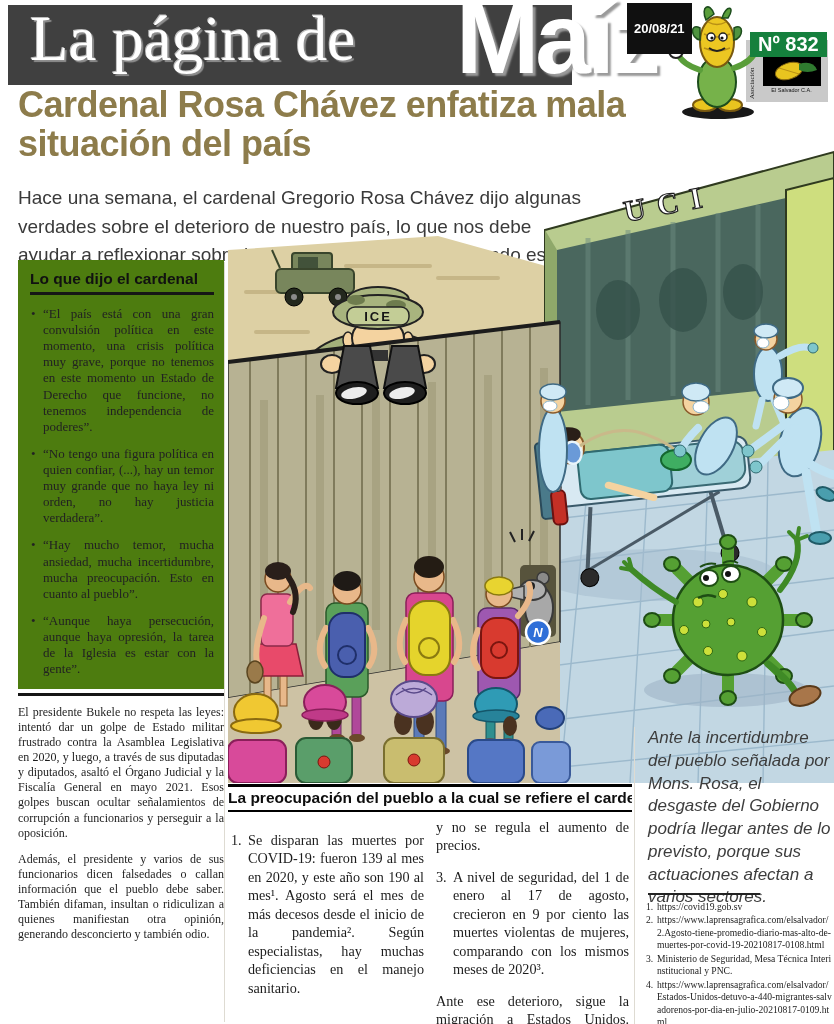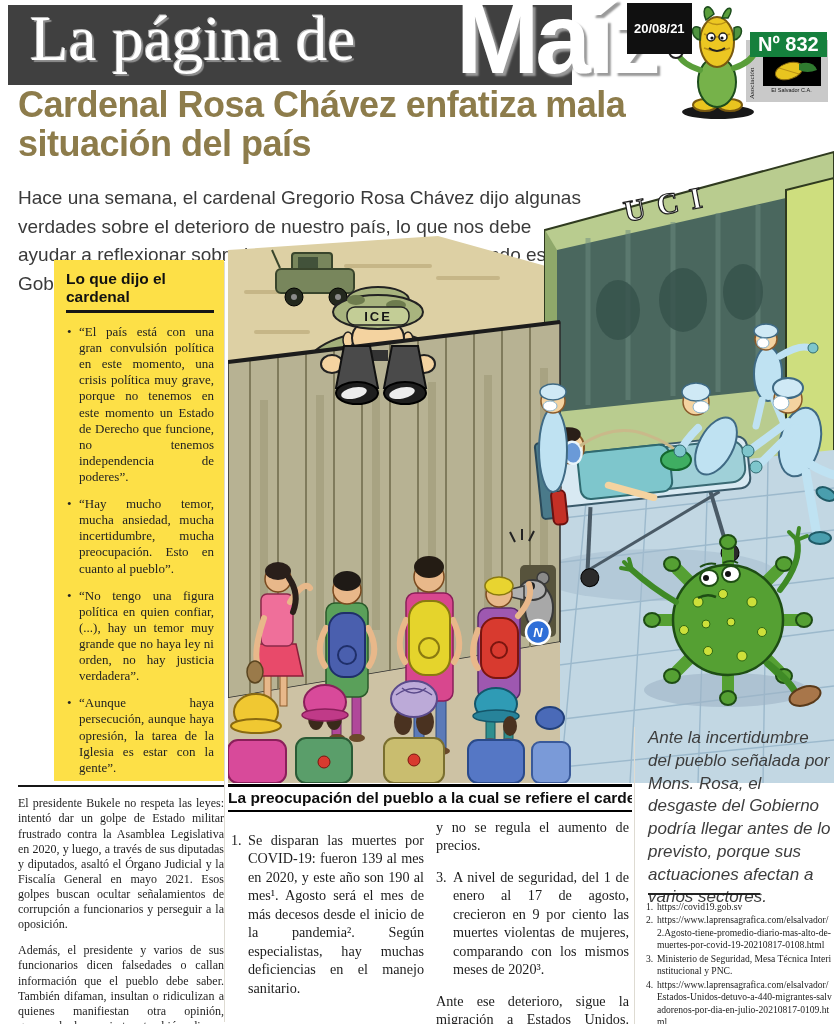--- a/index.html
+++ b/index.html
@@ -42,21 +42,21 @@
   .logo-country { font-size:5.5px; color:#111; }
   .mascot { position:absolute; left:660px; top:4px; z-index:3; }
   
   .headline {
     position:absolute; left:18px; top:86px; width:745px;
     font-size:36px; font-weight:bold; color:#8d7c4b; line-height:1.07; letter-spacing:-0.5px;
   }
   .intro { position:absolute; left:18px; top:184px; width:566px; font-size:19px; color:#3a3a3a; line-height:1.5; }
   
   .left-col { position:absolute; left:18px; top:260px; width:206px; }
-  .quote-box { background:#fde047; padding:10px 10px 5px 12px;margin-left:36px; }
+  .quote-box { background:#4d7c0f; padding:10px 10px 12px 12px; }
   .quote-box h3 { font-size:15.5px; font-weight:bold; color:#111; }
   .qrule { height:3px; background:#161616; margin:4px 0 0; }
   .quote-box ul {
     list-style:none; font-family:"Liberation Serif", serif; font-size:13px;
     line-height:1.24; text-align:justify; color:#222;
   }
   .quote-box li { margin-top:11px; padding-left:13px; position:relative; }
   .quote-box li::before { content:"•"; position:absolute; left:1px; }
   .section-head { margin-top:13px; font-size:15.5px; font-weight:bold; line-height:1.18; color:#111; }
   .section-rule { height:2.5px; background:#161616; margin:4px 0 9px; }
@@ -146,22 +146,22 @@
 
   <h1 class="headline">Cardenal Rosa Chávez enfatiza mala situación del país</h1>
   <p class="intro">Hace una semana, el cardenal Gregorio Rosa Chávez dijo algunas verdades sobre el deterioro de nuestro país, lo que nos debe ayudar a reflexionar sobre las decisiones que está tomando este Gobierno.</p>
 
   <div class="left-col">
     <div class="quote-box">
       <h3>Lo que dijo el cardenal</h3>
       <div class="qrule"></div>
       <ul>
         <li>“El país está con una gran convulsión política en este momento, una crisis política muy grave, porque no tenemos en este momento un Estado de Derecho que funcione, no tenemos independencia de poderes”.</li>
+        <li>“No tengo una figura política en quien confiar, (...), hay un temor muy grande que no haya ley ni orden, no hay justicia verdadera”.</li>
         <li>“Hay mucho temor, mucha ansiedad, mucha incertidumbre, mucha preocupación. Esto en cuanto al pueblo”.</li>
-        <li>“No tengo una figura política en quien confiar, (...), hay un temor muy grande que no haya ley ni orden, no hay justicia verdadera”.</li>
         <li>“Aunque haya persecución, aunque haya opresión, la tarea de la Iglesia es estar con la gente”.</li>
       </ul>
     </div>
     <div class="section-rule"></div>
     <p class="serif">El presidente Bukele no respeta las leyes: intentó dar un golpe de Estado militar frustrado contra la Asamblea Legislativa en 2020, y luego, a través de sus diputadas y diputados, asaltó el Órgano Judicial y la Fiscalía General en mayo 2021. Esos golpes buscan ocultar señalamientos de corrupción a funcionarios y perseguir a la oposición.</p>
     <p class="serif">Además, el presidente y varios de sus funcionarios dicen falsedades o callan información que el pueblo debe saber. También difaman, insultan o ridiculizan a quienes manifiestan otra opinión, generando desconcierto y también odio.</p>
   </div>
 
   <div class="vr" style="left:224px; top:262px; height:760px;"></div>
 

